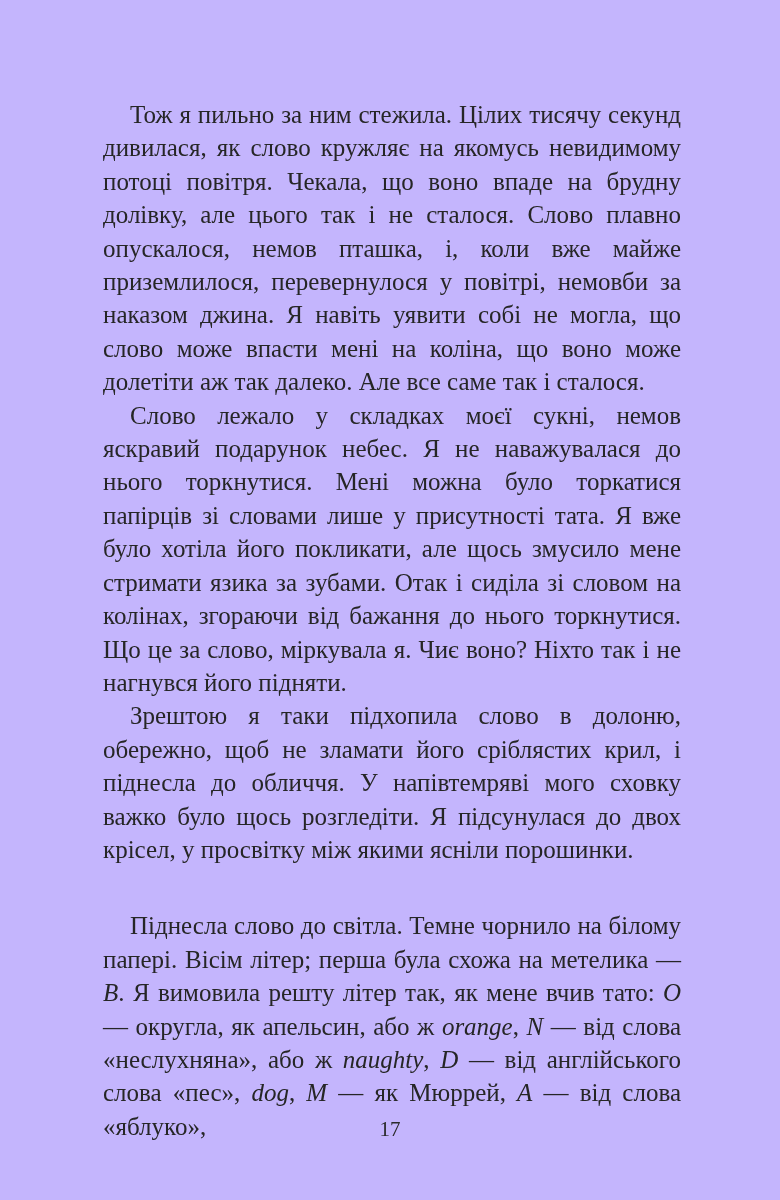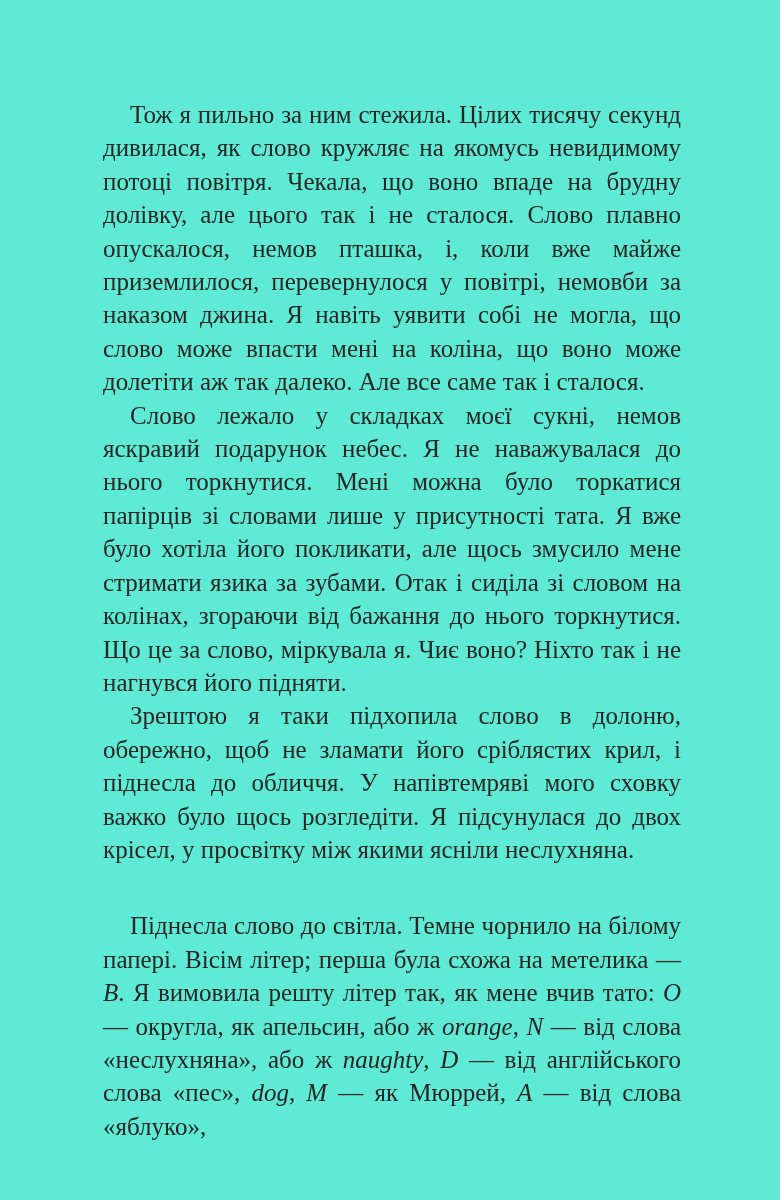--- a/index.html
+++ b/index.html
@@ -11,21 +11,21 @@
     height: 1200px;
     background: #fefefe;
     font-family: "Liberation Serif", "DejaVu Serif", serif;
     color: #262626;
   }
   .page {
     position: relative;
     width: 780px;
     height: 1200px;
     overflow: hidden;
-    background: #5eead4;
+    background: #c4b5fd;
   }
   .text-block {
     position: absolute;
     left: 103px;
     top: 98px;
     width: 578px;
   }
   .para {
     margin: 0;
     font-size: 25px;
@@ -51,16 +51,17 @@
     color: #2a2a2a;
   }
 </style>
 </head>
 <body>
 
 <div class="page">
   <main class="text-block">
       <p class="para"><span>Тож я пильно за ним стежила. Цілих тисячу секунд дивилася, як слово кружляє на якомусь невидимому потоці повітря. Чекала, що воно впаде на брудну долівку, але цього так і не сталося. Слово плавно опускалося, немов пташка, і, коли вже майже приземлилося, перевернулося у повітрі, немовби за наказом джина. Я навіть уявити собі не могла, що слово може впасти мені на коліна, що воно може долетіти аж так далеко. Але все саме так і сталося.</span></p>
       <p class="para"><span>Слово лежало у складках моєї сукні, немов яскравий подарунок небес. Я не наважувалася до нього торкнутися. Мені можна було торкатися папірців зі словами лише у присутності тата. Я вже було хотіла його покликати, але щось змусило мене стримати язика за зубами. Отак і сиділа зі словом на колінах, згораючи від бажання до нього торкнутися. Що це за слово, міркувала я. Чиє воно? Ніхто так і не нагнувся його підняти.</span></p>
-      <p class="para"><span>Зрештою я таки підхопила слово в долоню, обережно, щоб не зламати його сріблястих крил, і піднесла до обличчя. У напівтемряві мого сховку важко було щось розгледіти. Я підсунулася до двох крісел, у просвітку між якими ясніли неслухняна.</span></p>
+      <p class="para"><span>Зрештою я таки підхопила слово в долоню, обережно, щоб не зламати його сріблястих крил, і піднесла до обличчя. У напівтемряві мого сховку важко було щось розгледіти. Я підсунулася до двох крісел, у просвітку між якими ясніли порошинки.</span></p>
       <p class="para continues"><span>Піднесла слово до світла. Темне чорнило на білому папері. Вісім літер; перша була схожа на метелика — </span><em>B</em><span>. Я вимовила решту літер так, як мене вчив тато: </span><em>O</em><span> — округла, як апельсин, або ж </span><em>orange</em><span>, </span><em>N</em><span> — від слова «неслухняна», або ж </span><em>naughty</em><span>, </span><em>D</em><span> — від англійського слова «пес», </span><em>dog</em><span>, </span><em>M</em><span> — як Мюррей, </span><em>A</em><span> — від слова «яблуко»,</span></p>
     </main>
+  <div class="page-number">17</div>
 </div>
 
 </body></html>

